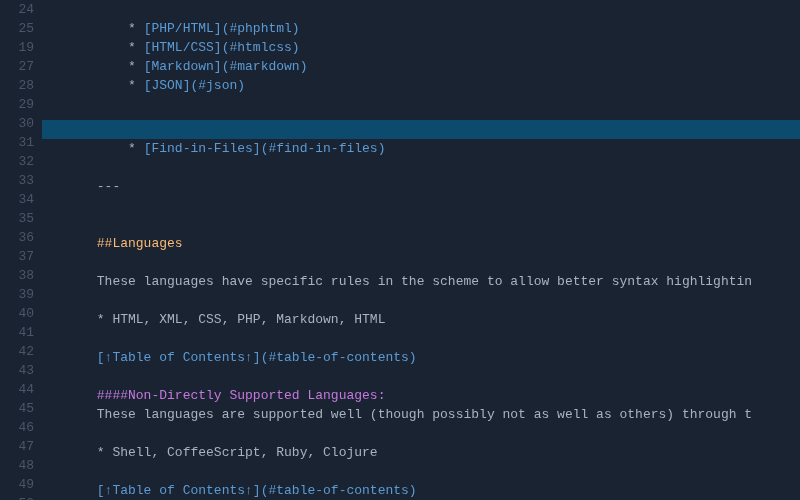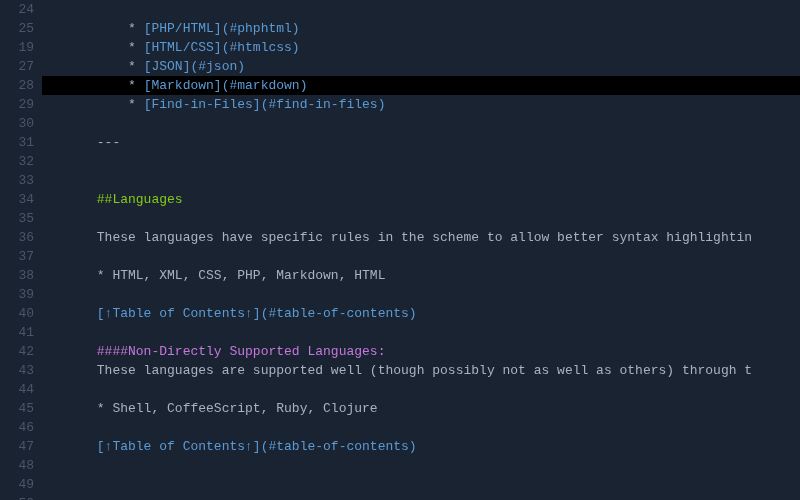--- a/index.html
+++ b/index.html
@@ -47,24 +47,25 @@
     .code-line {
       height: 19px;
       line-height: 19px;
       padding-left: 8px;
       white-space: pre;
       font-size: 13px;
       color: #c0c8d4;
     }
 
     .code-line.highlighted {
-      background-color: #000000;
+      background-color: #0c4a6e;
+      margin-top: 44px;
     }
     .link { color: #5b9bd5; }
-    .heading2 { color: #84cc16; }
+    .heading2 { color: #fdba74; }
     .heading4 { color: #c678dd; }
     .normal { color: #abb2bf; }
     .hash-link { color: #5b9bd5; }
     .separator { color: #abb2bf; }
   </style>
 </head>
 <body>
 
 <div class="editor">
   <div class="line-numbers">
@@ -100,25 +101,25 @@
 
     <div class="code-line">
       <span class="normal">    * </span><span class="link">[PHP/HTML]</span><span class="hash-link">(#phphtml)</span>
     </div>
 
     <div class="code-line">
       <span class="normal">    * </span><span class="link">[HTML/CSS]</span><span class="hash-link">(#htmlcss)</span>
     </div>
 
     <div class="code-line">
-      <span class="normal">    * </span><span class="link">[JSON]</span><span class="hash-link">(#json)</span>
+      <span class="normal">    * </span><span class="link">[Markdown]</span><span class="hash-link">(#markdown)</span>
     </div>
 
     <div class="code-line">
-      <span class="normal">    * </span><span class="link">[Markdown]</span><span class="hash-link">(#markdown)</span>
+      <span class="normal">    * </span><span class="link">[JSON]</span><span class="hash-link">(#json)</span>
     </div>
 
     <div class="code-line highlighted">
       <span class="normal">    * </span><span class="link">[Find-in-Files]</span><span class="hash-link">(#find-in-files)</span>
     </div>
 
     <div class="code-line">&nbsp;</div>
 
     <div class="code-line">
       <span class="separator">---</span>

